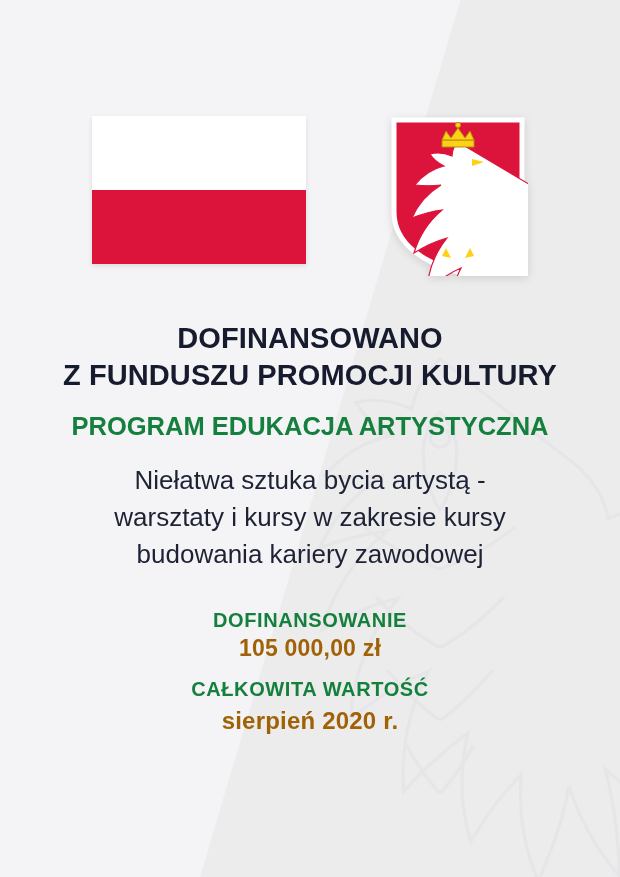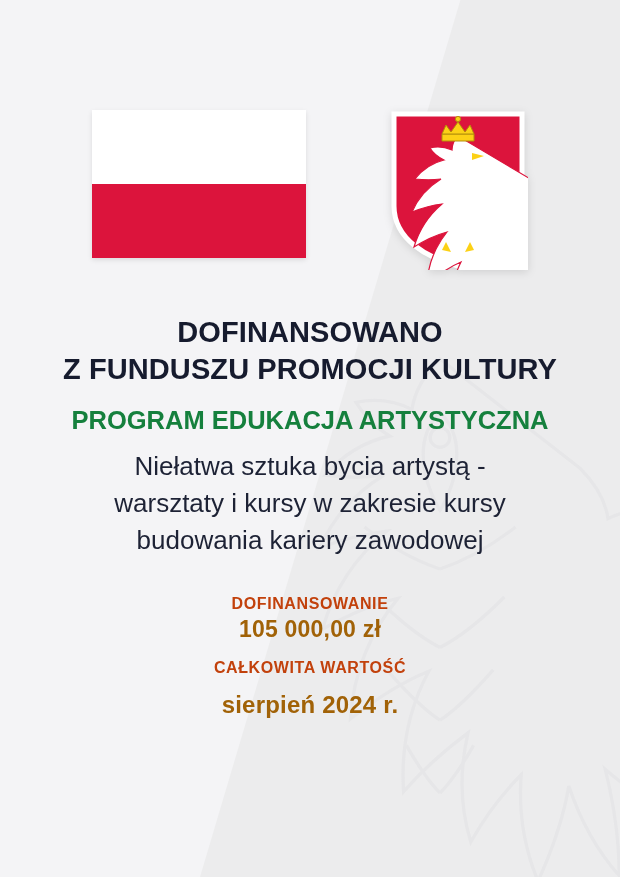--- a/index.html
+++ b/index.html
@@ -52,21 +52,21 @@
     height: 100%;
     display: block;
   }
 
   .content {
     position: relative;
     z-index: 2;
     width: 620px;
     height: 877px;
     box-sizing: border-box;
-    padding: 0;
+    padding: 6px;
   }
 
   
   .emblems {
     display: flex;
     align-items: flex-start;
     justify-content: center;
     gap: 82px;
     padding-top: 110px;
   }
@@ -117,59 +117,59 @@
   .program {
     margin-top: 17px;
     text-align: center;
     font-size: 25.5px;
     font-weight: bold;
     line-height: 1.2;
     color: #15803d;
   }
 
   .project {
-    margin-top: 12px;
+    margin-top: 20px;
     text-align: center;
     font-size: 26px;
     font-weight: 400;
     line-height: 1.42;
     color: #1d2235;
     padding: 0 42px;
   }
   .project .line {
     display: block;
   }
 
   
   .figures {
     margin-top: 36px;
     text-align: center;
   }
   .fig-label {
-    font-size: 16px;
+    font-size: 20px;
     font-weight: bold;
     letter-spacing: 0.6px;
-    color: #c2410c;
+    color: #15803d;
     margin-bottom: 3px;
   }
   .fig-value {
     font-size: 23px;
     font-weight: bold;
     letter-spacing: 0.2px;
     color: #a16207;
     margin-bottom: 16px;
   }
   .fig-value.last {
     margin-bottom: 0;
   }
   .fig-group {
     margin-bottom: 0;
   }
   .fig-group + .fig-group {
-    margin-top: 14px;
+    margin-top: 6px;
   }
   .fig-value.date {
     font-size: 24px;
   }
 </style>
 </head>
 <body>
 
 <div class="poster">
 
@@ -239,18 +239,18 @@
 
     <div class="figures">
       <div class="fig-group">
         <div class="fig-label">DOFINANSOWANIE</div>
         <div class="fig-value">105 000,00 zł</div>
       </div>
       <div class="fig-group">
         <div class="fig-label">CAŁKOWITA WARTOŚĆ</div>
       </div>
       <div class="fig-group">
-        <div class="fig-value date last">sierpień  2024 r.</div>
+        <div class="fig-value date last">sierpień  2020 r.</div>
       </div>
     </div>
 
   </div>
 </div>
 
 </body></html>

